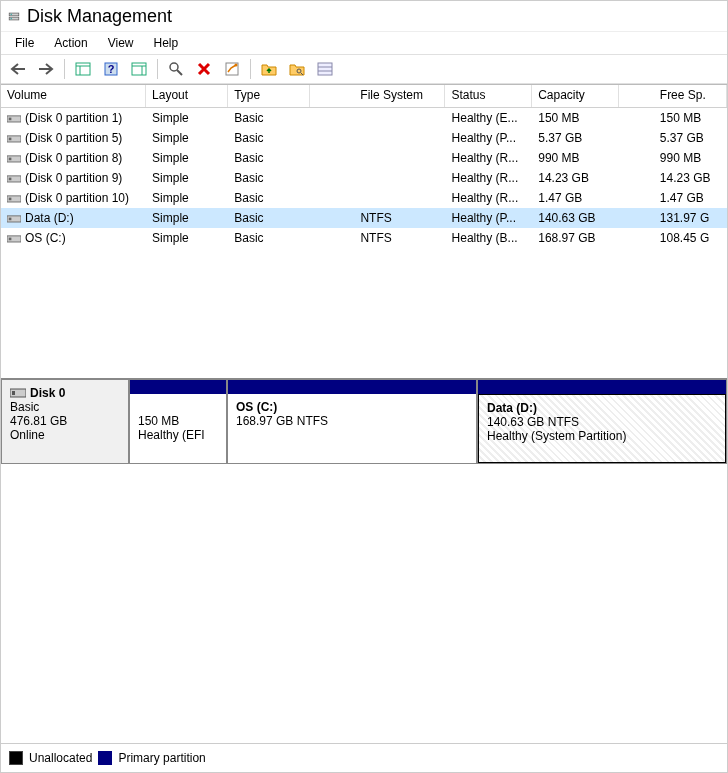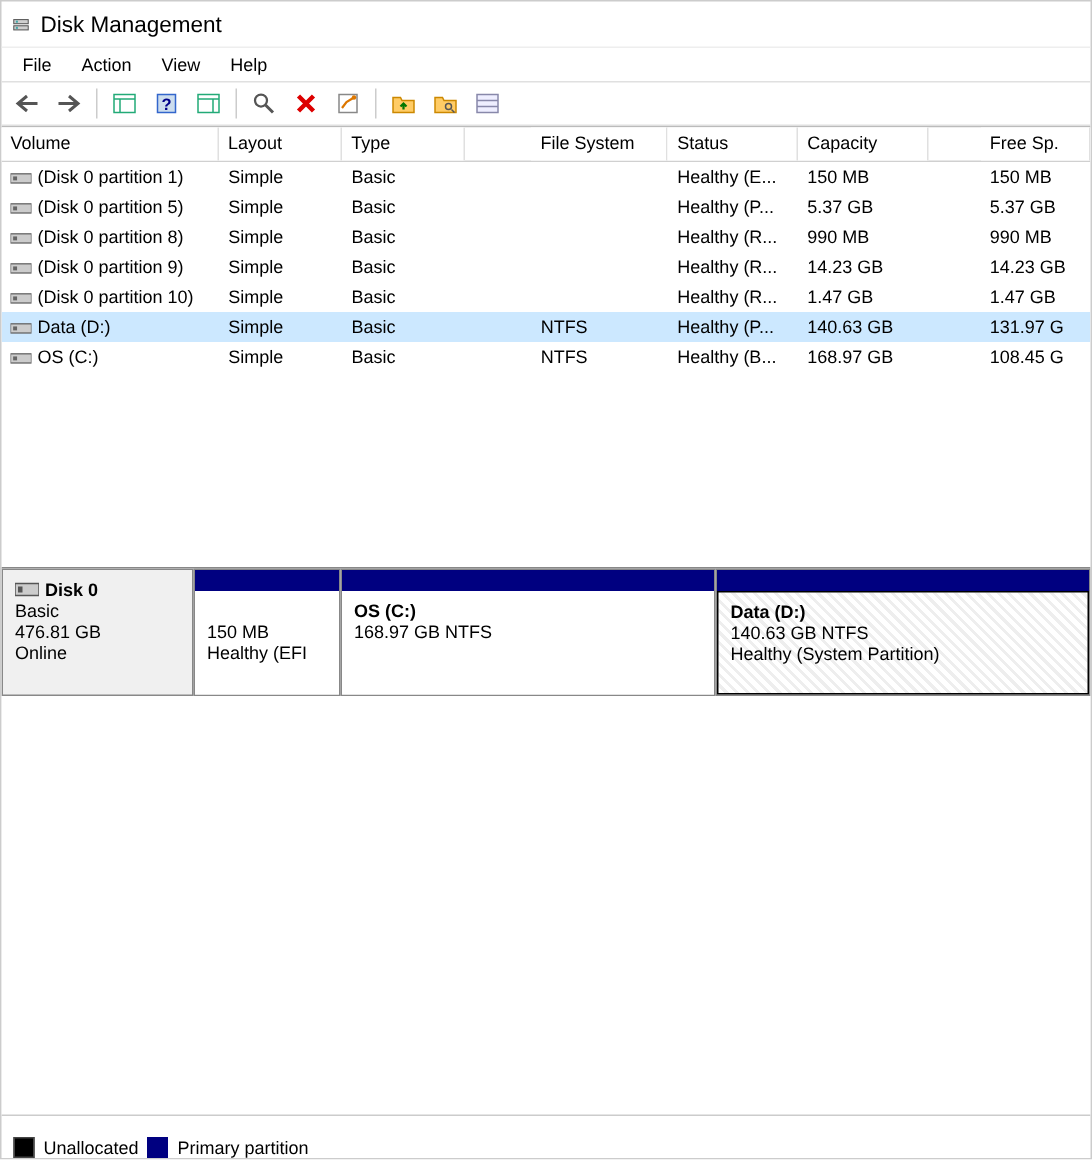--- a/index.html
+++ b/index.html
@@ -1,18 +1,18 @@
 <!DOCTYPE html>
 <html><head>
 <meta charset="utf-8">
 <style>
   html,body{margin:0;padding:0;font-family:"Segoe UI",Tahoma,sans-serif;font-size:12px;color:#000;background:#fff;}
   .window{width:728px;height:773px;border:1px solid #ccc;box-sizing:border-box;display:flex;flex-direction:column;overflow:hidden;}
   .titlebar{display:flex;align-items:center;height:30px;padding:0 6px;gap:6px;}
-  .titlebar .title{font-size:15px;}
+  .titlebar .title{font-size:18px;}
   .menubar{display:flex;gap:0;height:22px;align-items:center;padding:0 4px;border-top:1px solid #eee;}
   .menubar .menu{padding:2px 10px;cursor:default;}
   .toolbar{display:flex;align-items:center;height:28px;padding:0 4px;gap:2px;border-top:1px solid #e0e0e0;border-bottom:1px solid #e0e0e0;}
   .tbtn{width:24px;height:24px;display:flex;align-items:center;justify-content:center;border:1px solid transparent;}
   .tsep{width:1px;height:20px;background:#ccc;margin:0 3px;}
   .list{flex:0 0 auto;border-top:1px solid #bbb;}
   .list-header{display:flex;height:22px;background:#fff;border-bottom:1px solid #d0d0d0;}
   .hcell{box-sizing:border-box;border-right:1px solid #e0e0e0;padding:3px 6px;overflow:hidden;white-space:nowrap;text-overflow:ellipsis;background:#fff;position:relative;}
   .list-body{height:270px;overflow:hidden;}
   .row{display:flex;height:20px;align-items:center;}
@@ -23,21 +23,21 @@
   .graphical{flex:0 0 auto;border-top:1px solid #888;display:flex;}
   .disk-label{width:130px;box-sizing:border-box;background:#f0f0f0;border:1px solid #888;padding:6px 8px;height:85px;}
   .disk-label .dname{font-weight:bold;display:flex;align-items:center;gap:4px;}
   .parts{flex:1;display:flex;}
   .part{box-sizing:border-box;border:1px solid #888;display:flex;flex-direction:column;}
   .part-band{height:14px;background:#000080;}
   .part-body{flex:1;padding:6px 8px;background:#fff;overflow:hidden;}
   .part.selected .part-body{background:repeating-linear-gradient(45deg,#fff,#fff 3px,#eee 3px,#eee 5px);border:1px solid #000;}
   .part .pname{font-weight:bold;}
   .lower-blank{flex:1;background:#fff;}
-  .legend{height:28px;border-top:1px solid #ccc;display:flex;align-items:flex-end;gap:6px;padding:0 8px;}
+  .legend{height:28px;border-top:1px solid #ccc;display:flex;align-items:center;gap:6px;padding:0 8px;}
   .swatch{width:12px;height:12px;border:1px solid #444;}
   .sw-black{background:#000;}
   .sw-navy{background:#000080;border-color:#000080;}
   svg{display:block;}
 </style>
 </head>
 <body>
 
 <div class="window">
 

